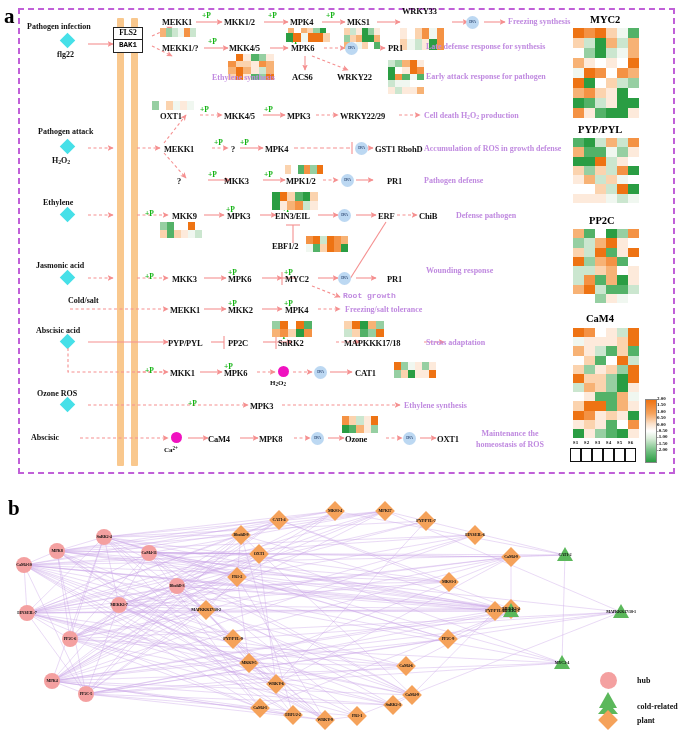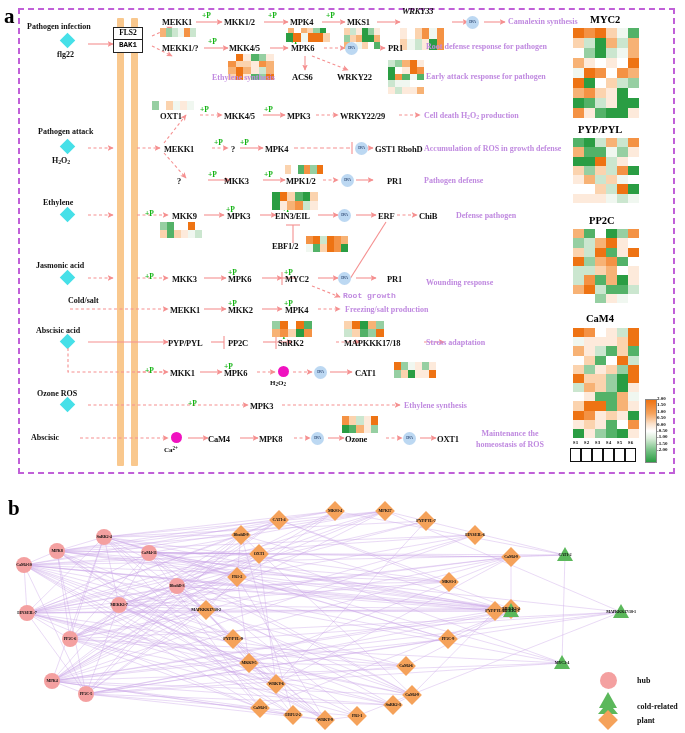--- a/index.html
+++ b/index.html
@@ -216,37 +216,37 @@
     <div style="background: rgb(42, 157, 67);"></div>
     <div style="background: rgb(42, 157, 67);"></div>
     <div style="background: rgb(247, 178, 117);"></div>
     <div style="background: rgb(247, 178, 117);"></div>
     <div style="background: rgb(255, 255, 255);"></div>
     <div style="background: rgb(240, 247, 240);"></div>
     <div style="background: rgb(251, 211, 174);"></div>
     <div style="background: rgb(255, 255, 255);"></div>
     <div style="background: rgb(83, 178, 104);"></div>
   </div>
-<div class="node" style="left:402px;top:6px;font-style:italic;">WRKY33</div>
+<div class="node" style="left:402px;top:6px;">WRKY33</div>
 <div class="hm" style="left:400px;top:28px;width:44px;height:22px;grid-template-columns:repeat(6,1fr);grid-template-rows:repeat(2,1fr);">
     <div style="background: rgb(253, 234, 219);"></div>
     <div style="background: rgb(255, 255, 255);"></div>
     <div style="background: rgb(251, 211, 174);"></div>
     <div style="background: rgb(244, 146, 68);"></div>
     <div style="background: rgb(240, 247, 240);"></div>
     <div style="background: rgb(244, 146, 68);"></div>
     <div style="background: rgb(251, 211, 174);"></div>
     <div style="background: rgb(240, 247, 240);"></div>
     <div style="background: rgb(203, 230, 207);"></div>
     <div style="background: rgb(253, 234, 219);"></div>
     <div style="background: rgb(42, 157, 67);"></div>
     <div style="background: rgb(244, 146, 68);"></div>
   </div>
 <div class="dna" style="left:466px;top:16px;">DNA</div>
-<div class="outcome" style="left:508px;top:17px;">Camalexin synthesis</div>
+<div class="outcome" style="left:508px;top:17px;">Freezing synthesis</div>
 
 <div class="node" style="left:162px;top:43px;">MEKK1/?</div>
 <div class="plabel" style="left:208px;top:37px;">+P</div>
 <div class="node" style="left:229px;top:43px;">MKK4/5</div>
 <div class="hm" style="left:228px;top:54px;width:46px;height:26px;grid-template-columns:repeat(6,1fr);grid-template-rows:repeat(4,1fr);">
     <div style="background: rgb(255, 255, 255);"></div>
     <div style="background: rgb(238, 115, 19);"></div>
     <div style="background: rgb(253, 234, 219);"></div>
     <div style="background: rgb(83, 178, 104);"></div>
     <div style="background: rgb(150, 207, 162);"></div>
@@ -275,21 +275,21 @@
 <div class="hm" style="left:286px;top:33px;width:44px;height:9px;grid-template-columns:repeat(6,1fr);grid-template-rows:repeat(1,1fr);">
     <div style="background: rgb(42, 157, 67);"></div>
     <div style="background: rgb(238, 115, 19);"></div>
     <div style="background: rgb(240, 247, 240);"></div>
     <div style="background: rgb(238, 115, 19);"></div>
     <div style="background: rgb(238, 115, 19);"></div>
     <div style="background: rgb(251, 211, 174);"></div>
   </div>
 <div class="dna" style="left:345px;top:42px;">DNA</div>
 <div class="node" style="left:388px;top:43px;">PR1</div>
-<div class="outcome" style="left:426px;top:42px;">Root defense response for pathogen</div>
+<div class="outcome" style="left:426px;top:42px;">Late defense response for synthesis</div>
 <div class="node" style="left:292px;top:72px;">ACS6</div>
 <div class="node" style="left:337px;top:72px;">WRKY22</div>
 <div class="hm" style="left:388px;top:60px;width:36px;height:34px;grid-template-columns:repeat(5,1fr);grid-template-rows:repeat(5,1fr);">
     <div style="background: rgb(203, 230, 207);"></div>
     <div style="background: rgb(150, 207, 162);"></div>
     <div style="background: rgb(247, 178, 117);"></div>
     <div style="background: rgb(238, 115, 19);"></div>
     <div style="background: rgb(253, 234, 219);"></div>
     <div style="background: rgb(42, 157, 67);"></div>
     <div style="background: rgb(255, 255, 255);"></div>
@@ -412,29 +412,29 @@
   </div>
 
 <div class="plabel" style="left:145px;top:272px;">+P</div>
 <div class="node" style="left:172px;top:274px;">MKK3</div>
 <div class="plabel" style="left:228px;top:268px;">+P</div>
 <div class="node" style="left:228px;top:274px;">MPK6</div>
 <div class="plabel" style="left:284px;top:268px;">+P</div>
 <div class="node" style="left:285px;top:274px;">MYC2</div>
 <div class="dna" style="left:338px;top:272px;">DNA</div>
 <div class="node" style="left:387px;top:274px;">PR1</div>
-<div class="outcome" style="left:426px;top:278px;">Wounding response</div>
+<div class="outcome" style="left:426px;top:266px;">Wounding response</div>
 <div class="outcome" style="left:343px;top:291px;font-family:Liberation Mono, monospace;">Root growth</div>
 
 <div class="node" style="left:170px;top:305px;">MEKK1</div>
 <div class="plabel" style="left:228px;top:299px;">+P</div>
 <div class="node" style="left:228px;top:305px;">MKK2</div>
 <div class="plabel" style="left:284px;top:299px;">+P</div>
 <div class="node" style="left:285px;top:305px;">MPK4</div>
-<div class="outcome" style="left:345px;top:305px;">Freezing/salt production</div>
+<div class="outcome" style="left:345px;top:305px;">Freezing/salt tolerance</div>
 
 <div class="node" style="left:168px;top:338px;">PYP/PYL</div>
 <div class="node" style="left:228px;top:338px;">PP2C</div>
 <div class="plabel" style="left:280px;top:332px;">-P</div>
 <div class="node" style="left:278px;top:338px;">SnRK2</div>
 <div class="hm" style="left:272px;top:321px;width:40px;height:16px;grid-template-columns:repeat(5,1fr);grid-template-rows:repeat(2,1fr);">
     <div style="background: rgb(150, 207, 162);"></div>
     <div style="background: rgb(238, 115, 19);"></div>
     <div style="background: rgb(255, 255, 255);"></div>
     <div style="background: rgb(238, 115, 19);"></div>

